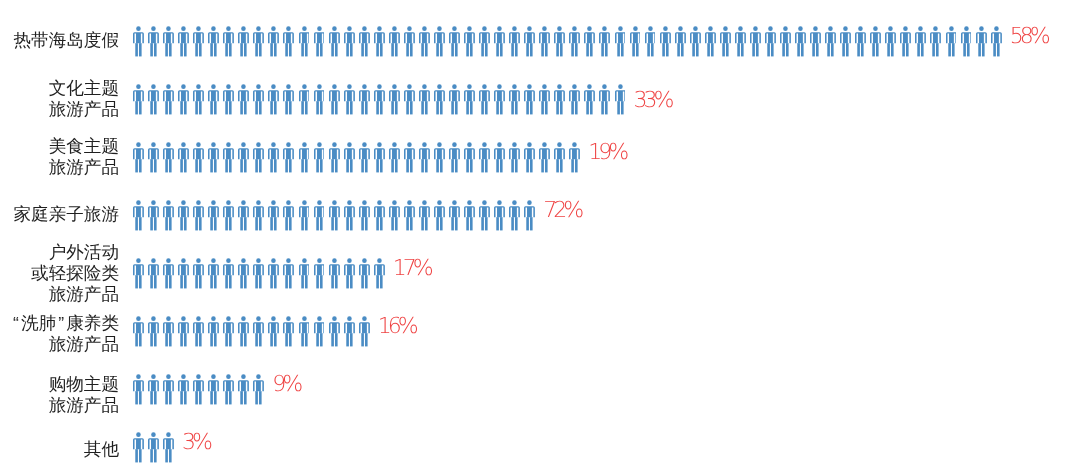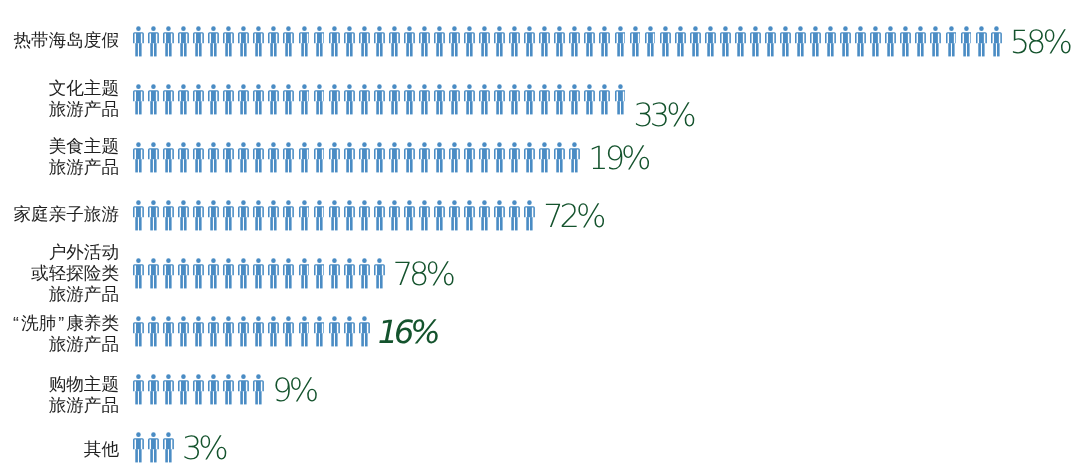--- a/index.html
+++ b/index.html
@@ -7,21 +7,21 @@
        font-family:"Liberation Sans",sans-serif;
        -webkit-font-smoothing:antialiased;text-rendering:geometricPrecision;}
   #chart{position:relative;width:1080px;height:474px;background:#ffffff;}
   .row{position:absolute;left:0;top:0;width:1080px;height:0;}
   .label{position:absolute;right:961px;width:300px;text-align:right;
          font-size:17.6px;line-height:21px;color:#1f1f1f;white-space:nowrap;}
   .label .q{display:inline-block;width:10px;text-align:center;}
   .icons{position:absolute;left:133px;display:flex;align-items:flex-start;}
   .pic{flex:0 0 15.05px;width:15.05px;height:30.7px;}
   .pic svg{display:block;}
-  .pct{position:absolute;font-size:32px;font-weight:200;color:#14532d;
+  .pct{position:absolute;font-size:22px;font-weight:200;color:#ef4444;
        letter-spacing:-4px;font-family:"DejaVu Sans",sans-serif;
        line-height:1;white-space:nowrap;}
 </style>
 </head>
 <body>
 
 <div id="chart">
 
   <div class="row">
     <div class="label" style="top: 30px;">
@@ -942,21 +942,21 @@
           <svg viewBox="0 0 100 277" width="10.9" height="30.7" xmlns="http://www.w3.org/2000/svg" aria-hidden="true">
             <g fill="#4a8cc4">
               <ellipse cx="50" cy="22" rx="21" ry="22"></ellipse>
               <path d="M14,54 h72 a14,14 0 0 1 14,14 v87 h-14.2 v-88 h-13.6 v88 h-44.4 v-88 h-13.6 v88 h-14.2 v-87 a14,14 0 0 1 14,-14 z"></path>
               <rect x="21" y="155" width="24" height="122"></rect>
               <rect x="55" y="155" width="24" height="122"></rect>
             </g>
           </svg>
         </span>
       </div>
-    <div class="pct" style="left: 633.5px; top: 99px;">33%</div>
+    <div class="pct" style="left: 633.5px; top: 90px;">33%</div>
   </div>
 
   <div class="row">
     <div class="label" style="top: 135.9px;">
         <div>美食主题</div>
         <div>旅游产品</div>
       </div>
     <div class="icons" style="top: 142.1px;">
         <span class="pic">
           <svg viewBox="0 0 100 277" width="10.9" height="30.7" xmlns="http://www.w3.org/2000/svg" aria-hidden="true">
@@ -1712,21 +1712,21 @@
           <svg viewBox="0 0 100 277" width="10.9" height="30.7" xmlns="http://www.w3.org/2000/svg" aria-hidden="true">
             <g fill="#4a8cc4">
               <ellipse cx="50" cy="22" rx="21" ry="22"></ellipse>
               <path d="M14,54 h72 a14,14 0 0 1 14,14 v87 h-14.2 v-88 h-13.6 v88 h-44.4 v-88 h-13.6 v88 h-14.2 v-87 a14,14 0 0 1 14,-14 z"></path>
               <rect x="21" y="155" width="24" height="122"></rect>
               <rect x="55" y="155" width="24" height="122"></rect>
             </g>
           </svg>
         </span>
       </div>
-    <div class="pct" style="left: 392.7px; top: 257.8px;">78%</div>
+    <div class="pct" style="left: 392.7px; top: 257.8px;">17%</div>
   </div>
 
   <div class="row">
     <div class="label" style="top: 313px;">
         <div><span class="q">“</span>洗肺<span class="q">”</span>康养类</div>
         <div>旅游产品</div>
       </div>
     <div class="icons" style="top: 316.1px;">
         <span class="pic">
           <svg viewBox="0 0 100 277" width="10.9" height="30.7" xmlns="http://www.w3.org/2000/svg" aria-hidden="true">
@@ -1882,21 +1882,21 @@
           <svg viewBox="0 0 100 277" width="10.9" height="30.7" xmlns="http://www.w3.org/2000/svg" aria-hidden="true">
             <g fill="#4a8cc4">
               <ellipse cx="50" cy="22" rx="21" ry="22"></ellipse>
               <path d="M14,54 h72 a14,14 0 0 1 14,14 v87 h-14.2 v-88 h-13.6 v88 h-44.4 v-88 h-13.6 v88 h-14.2 v-87 a14,14 0 0 1 14,-14 z"></path>
               <rect x="21" y="155" width="24" height="122"></rect>
               <rect x="55" y="155" width="24" height="122"></rect>
             </g>
           </svg>
         </span>
       </div>
-    <div class="pct" style="left: 377.65px; top: 315.8px; font-style: italic;">16%</div>
+    <div class="pct" style="left: 377.65px; top: 315.8px;">16%</div>
   </div>
 
   <div class="row">
     <div class="label" style="top: 373.6px;">
         <div>购物主题</div>
         <div>旅游产品</div>
       </div>
     <div class="icons" style="top: 374.1px;">
         <span class="pic">
           <svg viewBox="0 0 100 277" width="10.9" height="30.7" xmlns="http://www.w3.org/2000/svg" aria-hidden="true">

